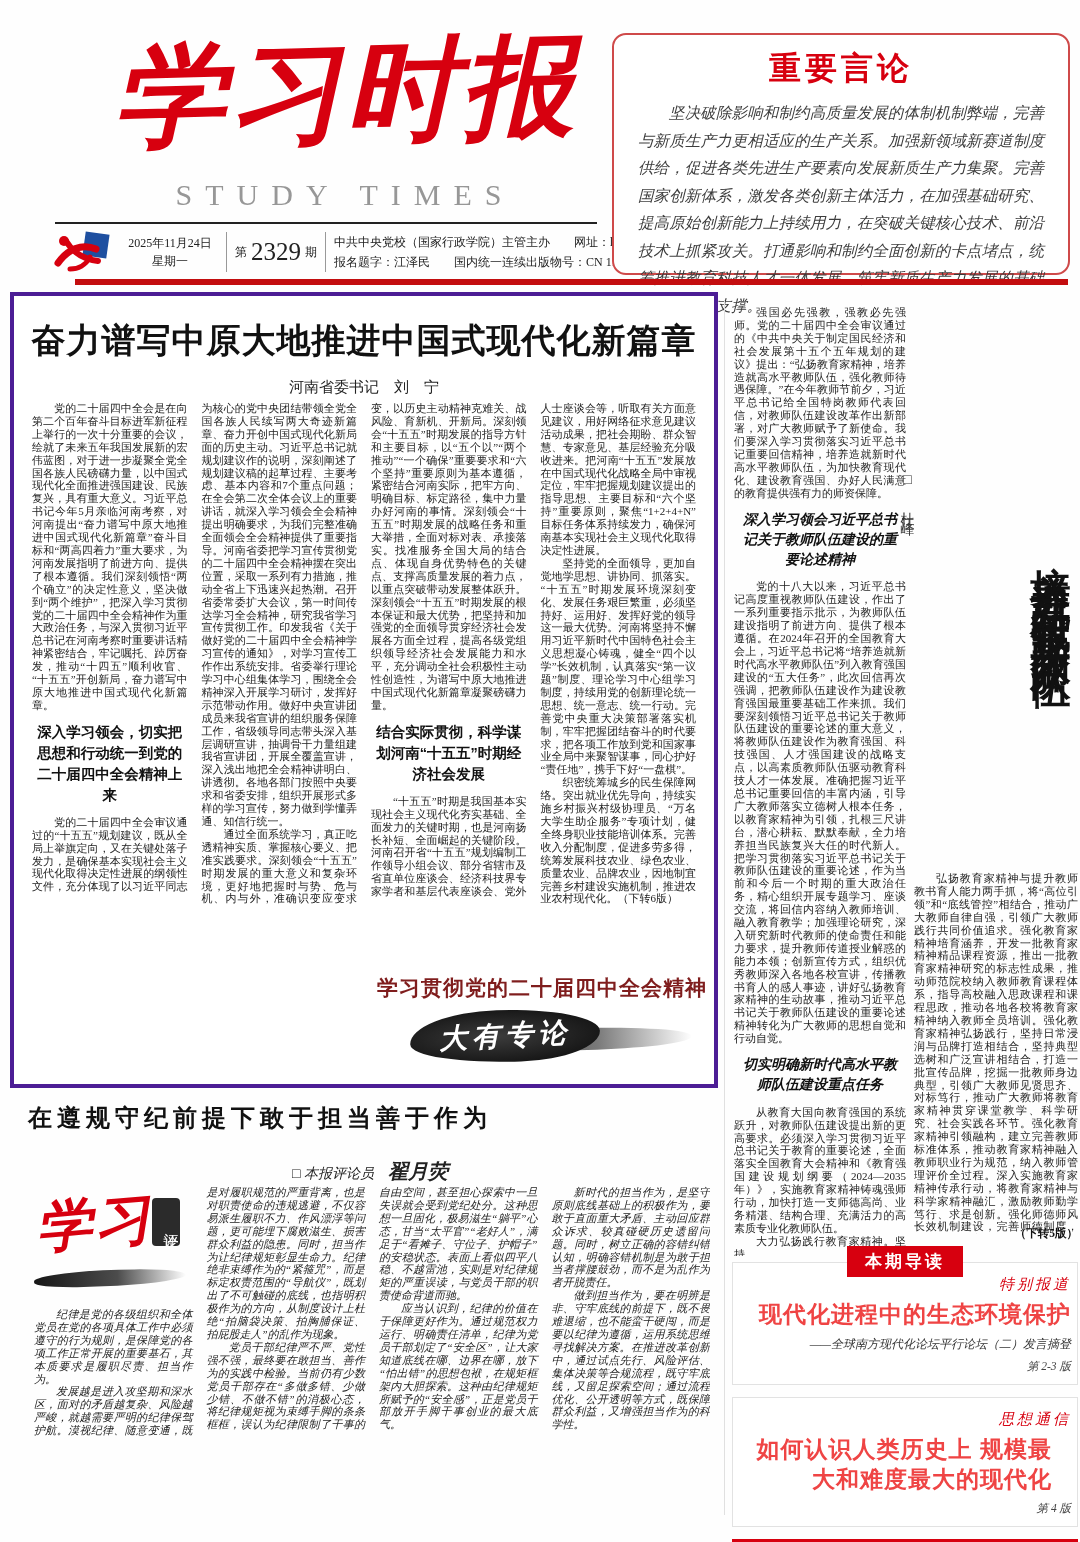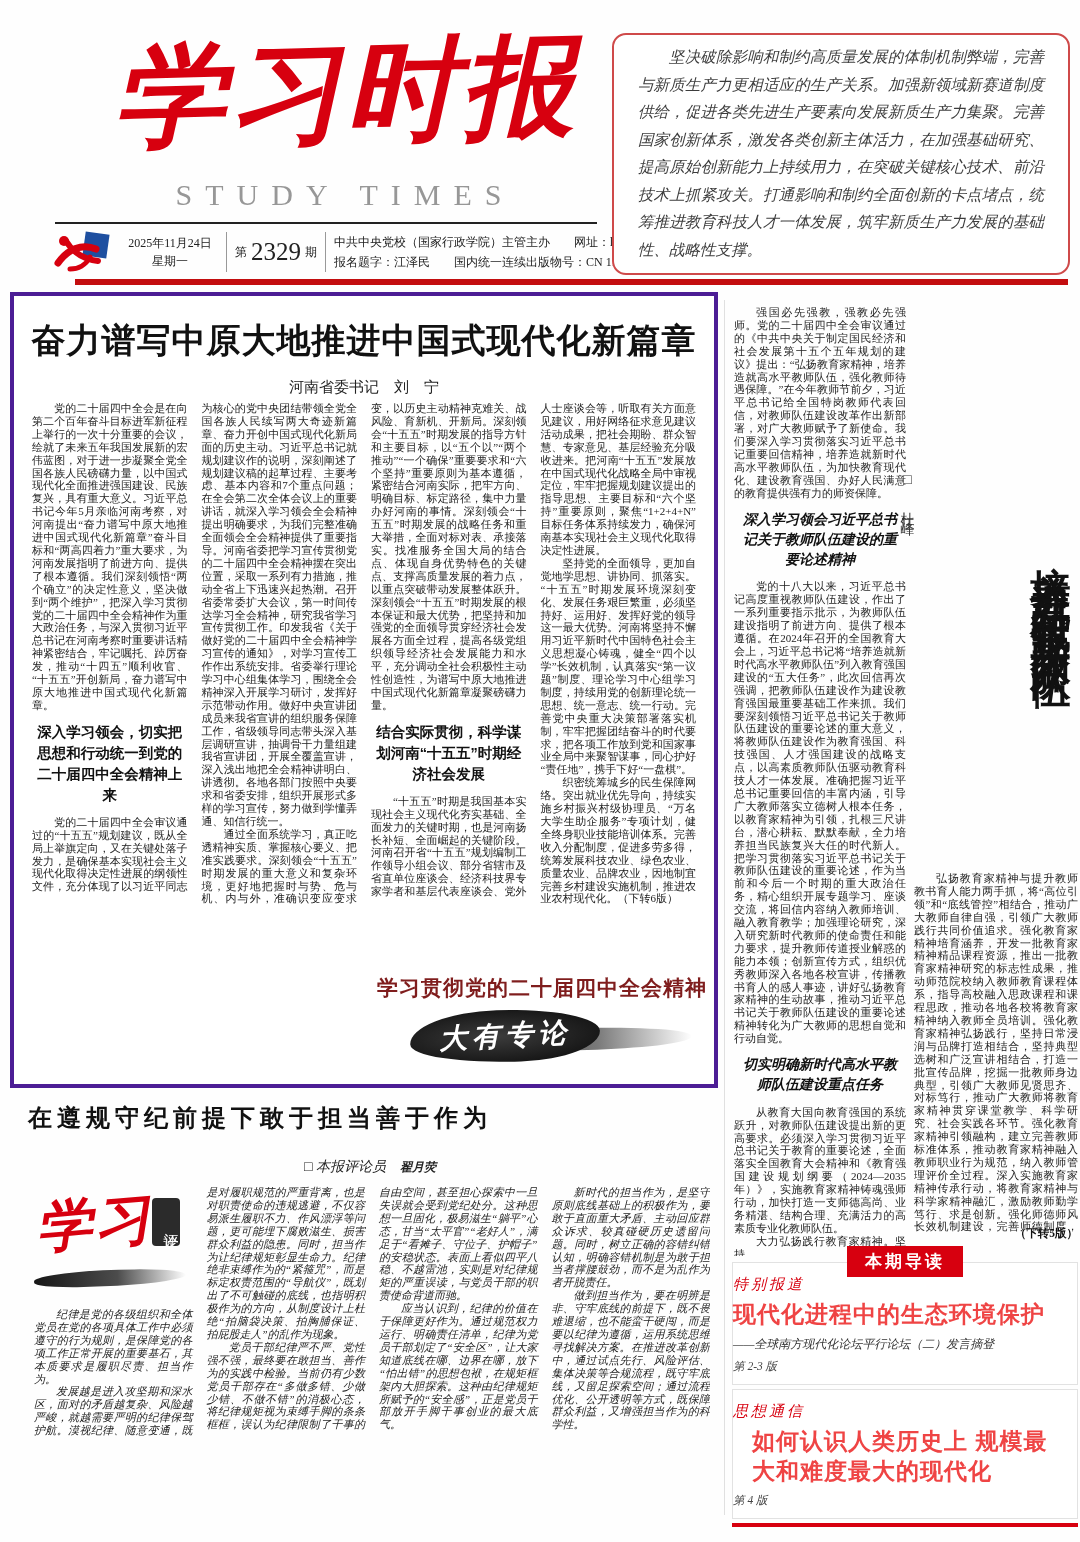--- a/index.html
+++ b/index.html
@@ -63,36 +63,36 @@
   .t-author{position:absolute;left:898px;top:472px;writing-mode:vertical-rl;
     font-size:14px;letter-spacing:5px;color:#333;}
   .t-colB{position:absolute;left:914px;top:872px;width:164px;height:362px;overflow:hidden;}
   .t-jump{position:absolute;left:914px;top:1226px;width:164px;text-align:right;
     font-size:11.5px;font-weight:bold;color:#111;}
   
   .digest{position:absolute;left:732px;top:1262px;width:346px;}
   .digest-tab{position:absolute;left:50%;top:-16px;transform:translateX(-50%);
     background:#d7000f;color:#fff;font-size:17px;font-weight:900;letter-spacing:3px;
     padding:4px 18px;font-family:"Liberation Sans",sans-serif;z-index:2;white-space:nowrap;}
-  .digest-item{border:1px solid #e2e2e2;background:#fff;text-align:left;
-    padding:12px 6px 10px 0;margin-bottom:4px;}
+  .digest-item{border:1px solid #e2e2e2;background:#fff;text-align:right;
+    padding:12px 6px 10px 0;margin-bottom:12px;}
   .digest-item:first-of-type{padding-top:20px;}
   .digest-cat{font-size:15px;color:#d7000f;font-style:italic;letter-spacing:3px;}
   .digest-title{font-size:23px;font-weight:900;color:#ef4444;margin-top:6px;line-height:1.3;
     font-family:"Liberation Sans",sans-serif;letter-spacing:1px;}
   .digest-subtitle{font-size:12px;color:#333;font-style:italic;margin-top:6px;}
   .digest-page{font-size:11.5px;color:#444;font-style:italic;margin-top:6px;}
   .digest-rule{height:4px;background:#d7000f;margin-top:2px;}
   
   .c-headline{position:absolute;left:28px;top:1102px;width:684px;text-align:left;
     font-size:24px;font-weight:900;letter-spacing:5px;color:#111;
     font-family:"Liberation Sans",sans-serif;}
   .c-byline{position:absolute;left:28px;top:1158px;width:684px;text-align:center;
     font-size:14px;color:#222;font-style:italic;}
-  .c-byline b{font-size:12px;}
+  .c-byline b{font-size:20px;}
   .c-body{position:absolute;left:34px;top:1186px;width:676px;height:350px;
     column-count:4;column-gap:14px;overflow:hidden;}
   .c-body .body-p{font-style:italic;}
   .c-logo{width:158px;height:118px;position:relative;margin-bottom:4px;}
   .c-logo-main{position:absolute;left:2px;top:0;font-size:56px;font-weight:bold;font-style:italic;
     color:#d7000f;font-family:"DejaVu Serif",serif;transform:rotate(-5deg);letter-spacing:2px;}
   .c-logo-stamp{position:absolute;left:118px;top:12px;width:28px;height:48px;background:#2b2b2b;
     border-radius:4px;color:#fff;writing-mode:vertical-rl;text-align:center;font-size:15px;
     letter-spacing:2px;padding-top:2px;box-sizing:border-box;}
   .c-logo-ink{position:absolute;left:0;top:84px;width:152px;height:16px;
@@ -129,20 +129,21 @@
       <span>期</span>
     </span>
     <span class="dl-div"></span>
     <span class="dl-pub">
       <span>中共中央党校（国家行政学院）主管主办　　网址：http://www.studytimes.cn</span><br>
       <span>报名题字：江泽民　　国内统一连续出版物号：CN 11-0137　　代号：1-267</span>
     </span>
   </div>
 
   <div class="quote-box">
+    <div class="quote-title">重要言论</div>
     <div class="quote-body">坚决破除影响和制约高质量发展的体制机制弊端，完善与新质生产力更相适应的生产关系。加强新领域新赛道制度供给，促进各类先进生产要素向发展新质生产力集聚。完善国家创新体系，激发各类创新主体活力，在加强基础研究、提高原始创新能力上持续用力，在突破关键核心技术、前沿技术上抓紧攻关。打通影响和制约全面创新的卡点堵点，统筹推进教育科技人才一体发展，筑牢新质生产力发展的基础性、战略性支撑。</div>
   </div>
 
   <div class="red-rule"></div>
   <div class="v-sep"></div>
 
   <div class="lead-box">
     <div class="lead-headline">奋力谱写中原大地推进中国式现代化新篇章</div>
     <div class="lead-byline">河南省委书记　刘　宁</div>
     <div class="lead-body">

